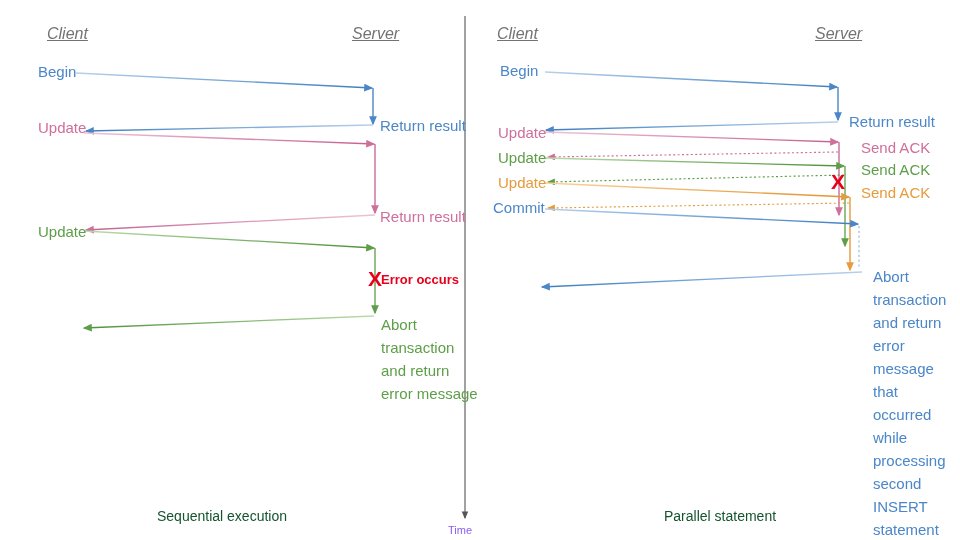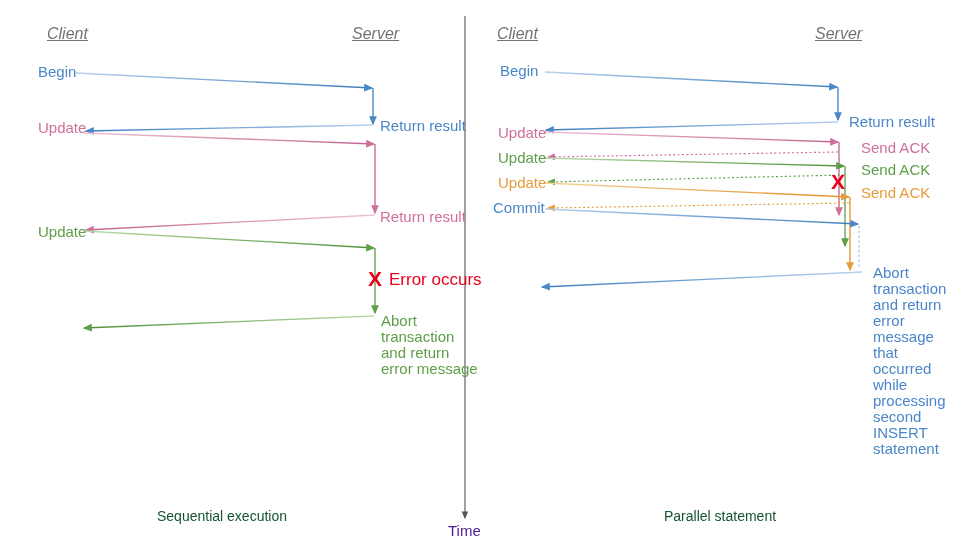--- a/index.html
+++ b/index.html
@@ -34,38 +34,37 @@
     font-style: italic;
     font-size: 16px;
     color: #737373;
     text-decoration: underline;
   }
   .caption {
     font-size: 14px;
     color: #14532d;
   }
   .time-lbl {
-    font-size: 15px;
-    color: #4c1d95;
+    font-size: 11px;
+    color: #8b5cf6;
   }
   .err-lbl {
-    font-size: 17px;
-    font-weight: 400;
-    margin-left: 8px;
+    font-size: 13px;
+    font-weight: 700;
   }
   .xmark {
     position: absolute;
     font-family: "Liberation Sans", sans-serif;
     font-weight: bold;
     font-size: 21px;
     line-height: 21px;
   }
   .multiline {
     white-space: pre-line;
-    line-height: 16px;
+    line-height: 23px;
   }
 </style>
 </head>
 <body>
 
 <div id="canvas">
 
   <svg id="svg-layer" viewBox="0 0 960 540" xmlns="http://www.w3.org/2000/svg">
     <defs>
       <marker id="ar-blue" markerWidth="7" markerHeight="7" refX="6" refY="3" orient="auto">

